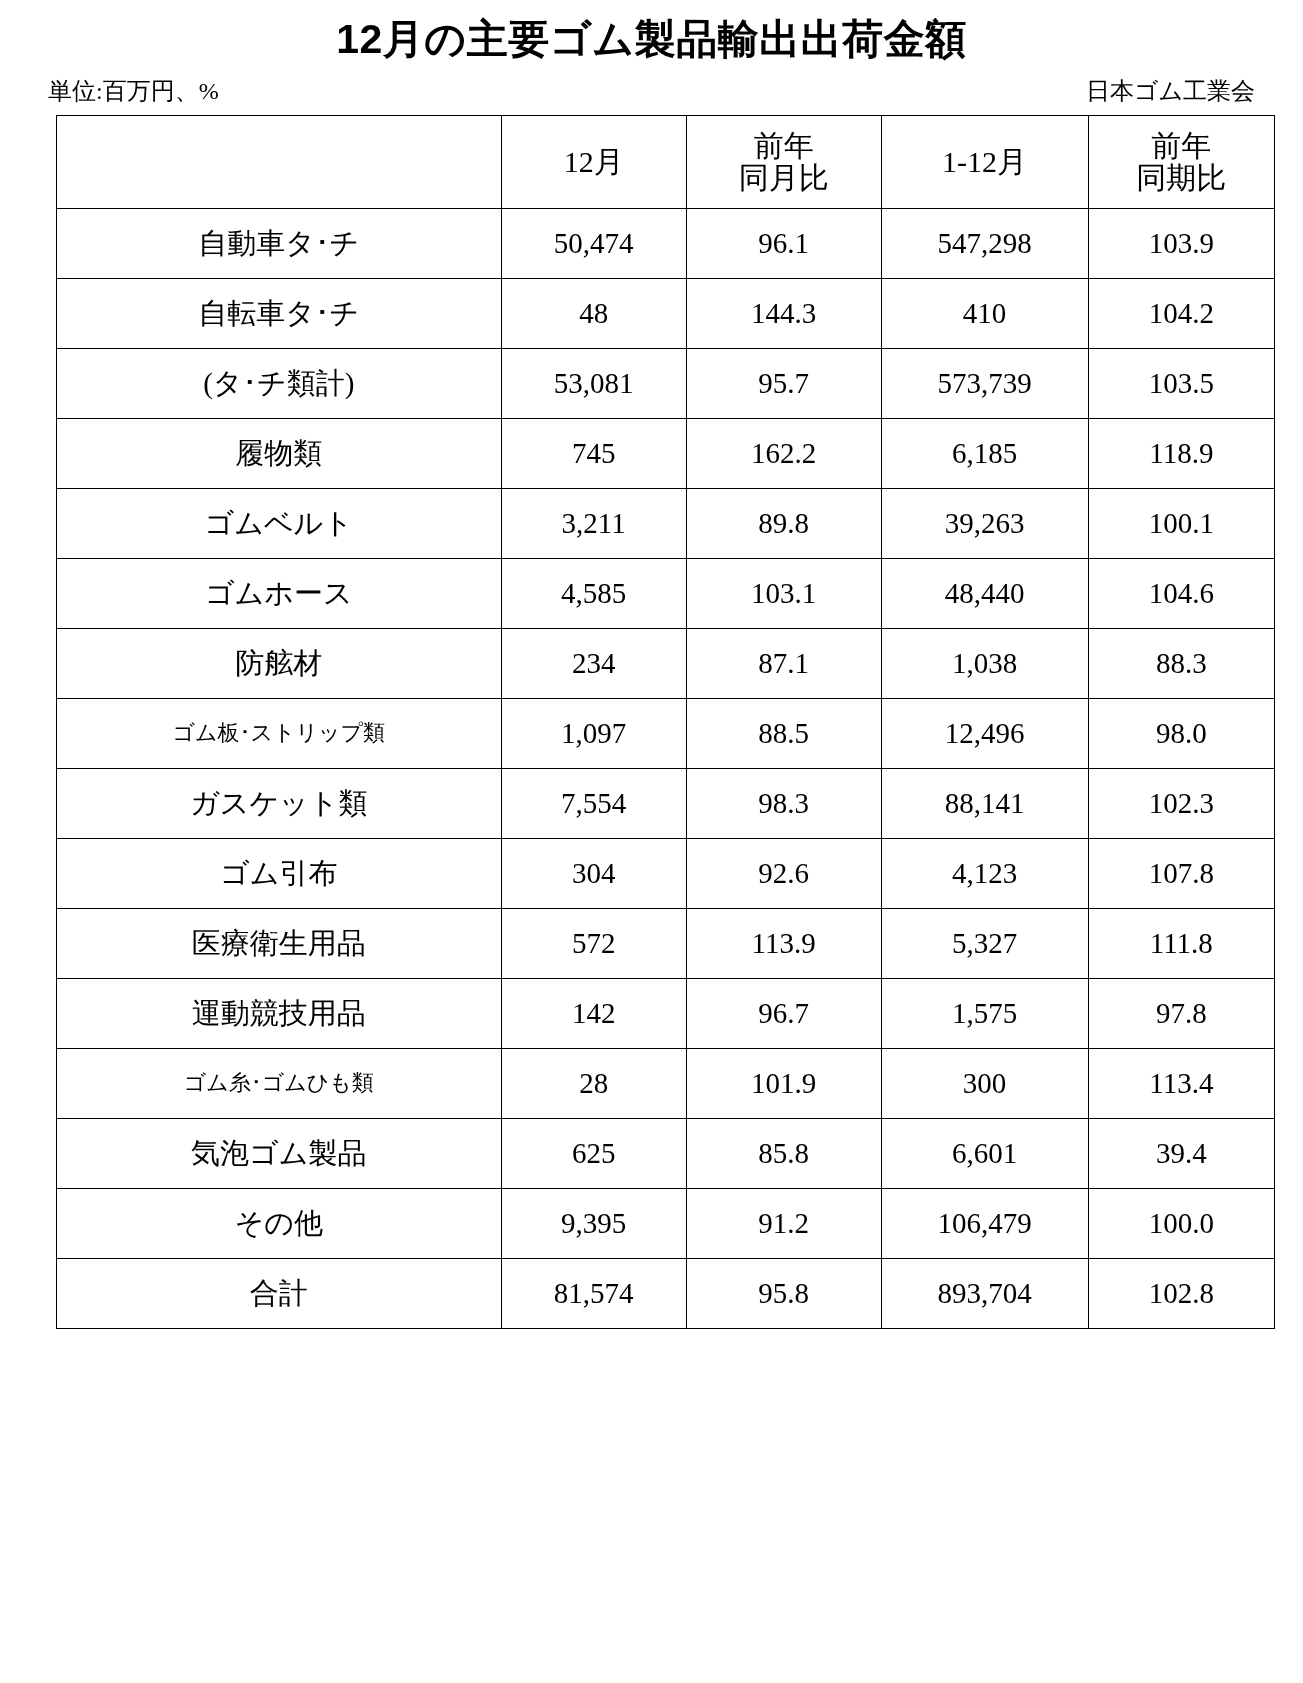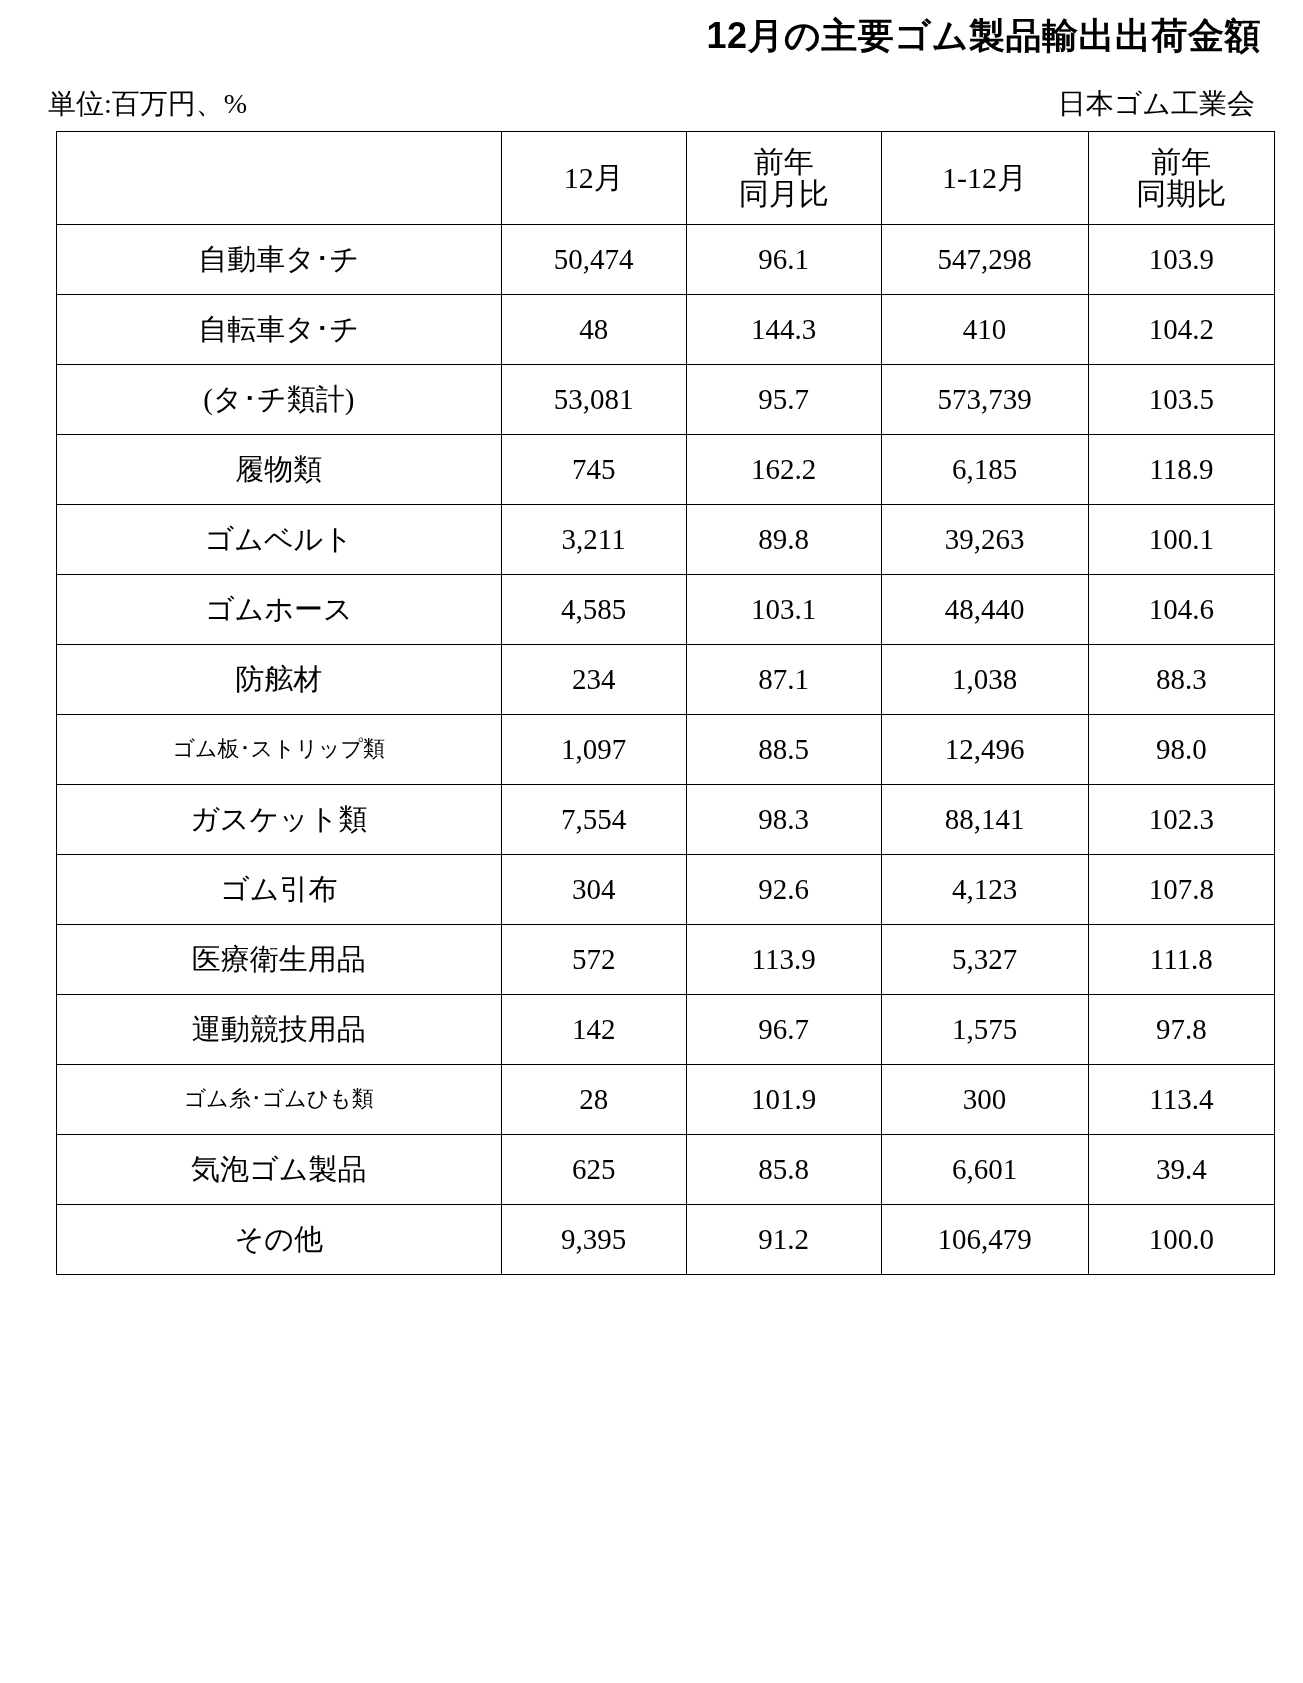--- a/index.html
+++ b/index.html
@@ -15,33 +15,33 @@
     overflow: hidden;
   }
   .page {
     position: relative;
     width: 1303px;
     height: 1683px;
     box-sizing: border-box;
     padding: 0 42px;
   }
   .title {
-    text-align: right;
-    font-size: 36px;
+    text-align: center;
+    font-size: 41px;
     font-weight: bold;
     letter-spacing: 0.5px;
     margin-top: 12px;
-    margin-bottom: 24px;
+    margin-bottom: 8px;
     font-family: "Liberation Sans", "DejaVu Sans", sans-serif;
   }
   .subheader {
     display: flex;
     justify-content: space-between;
     align-items: flex-end;
-    font-size: 28px;
+    font-size: 24px;
     margin-bottom: 8px;
     padding: 0 6px;
   }
   .unit-note {
     font-family: "Liberation Serif", "DejaVu Serif", serif;
   }
   .org-name {
     font-family: Liberation Mono, monospace;
   }
   table.data-table {
@@ -220,16 +220,23 @@
         <td class="num">6,601</td>
         <td class="num">39.4</td>
       </tr>
       <tr>
         <td class="row-label">その他</td>
         <td class="num">9,395</td>
         <td class="num">91.2</td>
         <td class="num">106,479</td>
         <td class="num">100.0</td>
       </tr>
+      <tr>
+        <td class="row-label">合計</td>
+        <td class="num">81,574</td>
+        <td class="num">95.8</td>
+        <td class="num">893,704</td>
+        <td class="num">102.8</td>
+      </tr>
     </tbody>
   </table>
 
 </div>
 
 </body></html>

